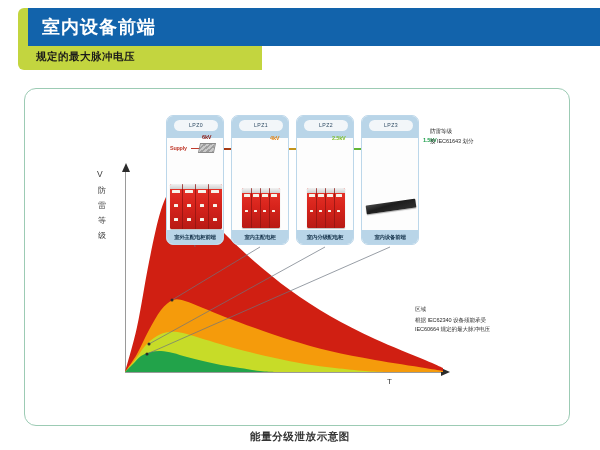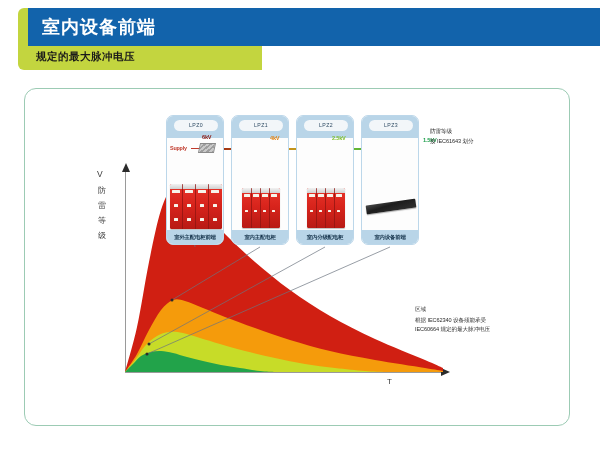--- a/index.html
+++ b/index.html
@@ -321,13 +321,14 @@
 
     <div class="note" style="left:405px;top:38px;">防雷等级</div>
     <div class="note" style="left:405px;top:48px;">按 IEC61643 划分</div>
 
     <div class="note" style="left:390px;top:216px;">区域</div>
     <div class="note" style="left:390px;top:227px;">根据 IEC62340 设备须能承受</div>
     <div class="note" style="left:390px;top:236px;">IEC60664 规定的最大脉冲电压</div>
 
   </div>
 
+  <div class="caption">能量分级泄放示意图</div>
 </div>
 
 </body></html>

